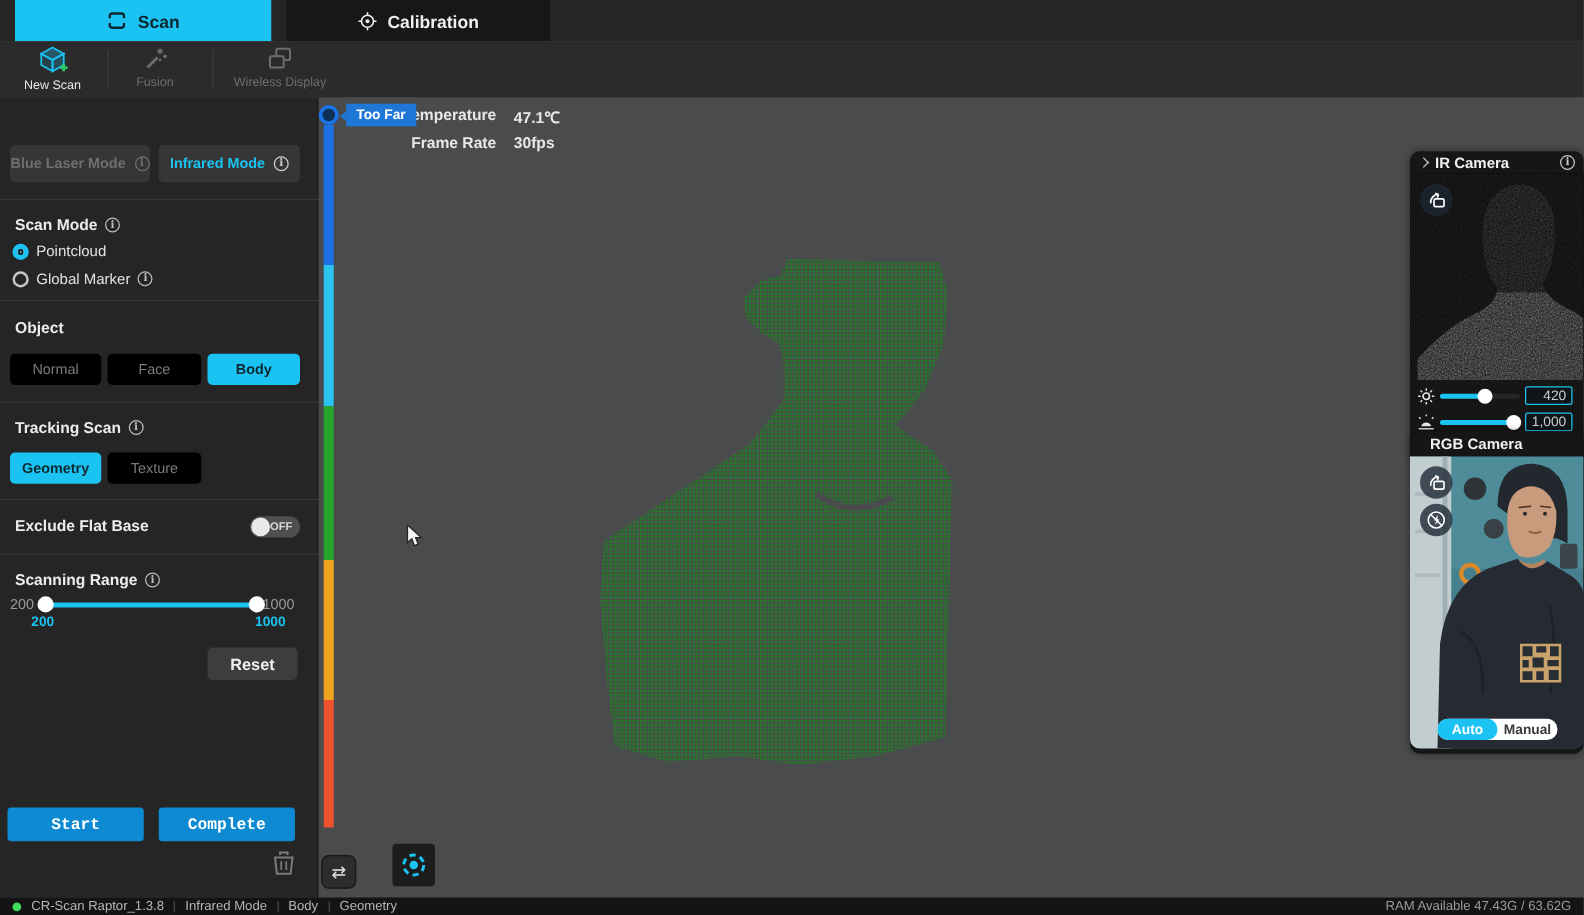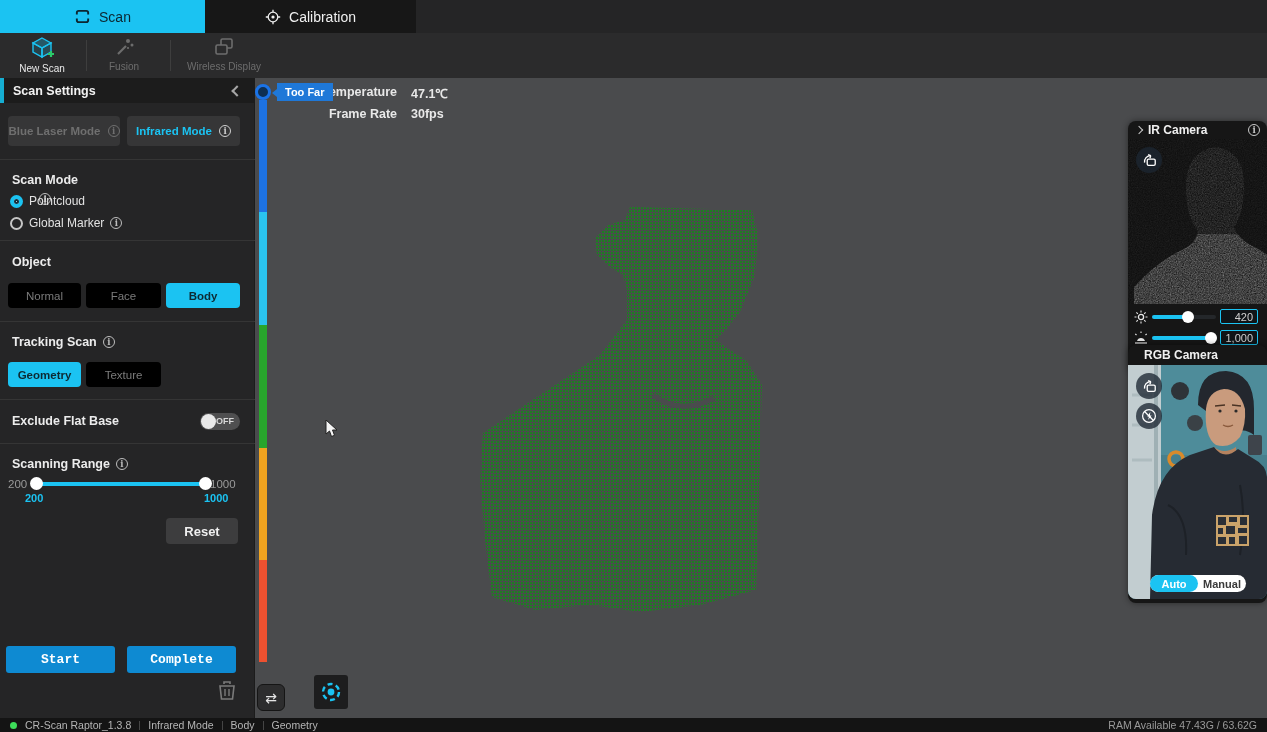--- a/index.html
+++ b/index.html
@@ -7,21 +7,21 @@
   body {
     font-family:"Liberation Sans", sans-serif;
     background:#4a4b4d; position:relative; overflow:hidden;
     -webkit-font-smoothing:antialiased;
   }
   .abs { position:absolute; }
 
   
   #tabbar { top:0; left:0; width:1267px; height:33px; background:#252526; display:flex; }
   .tab { height:33px; display:flex; align-items:center; justify-content:center; gap:8px;
-         font-size:14px; font-weight:normal; cursor:default; }
+         font-size:14px; font-weight:bold; cursor:default;margin-left:12px; }
   #tab-scan { width:205px; background:#1bc3f2; color:#0c2630; }
   #tab-process { width:216px; color:#757575; }
   #tab-calibration { width:211px; background:#171717; color:#f0f0f0; }
 
   
   #toolbar { top:33px; left:0; width:1267px; height:45px; background:#2b2b2c; }
   .tool { position:absolute; top:2px; display:flex; flex-direction:column; align-items:center; gap:2px; }
   .tool .tlabel { font-size:10px; }
   #tool-newscan { left:6px; width:72px; color:#eaeaea; }
   #tool-fusion { left:94px; width:60px; color:#6d6d6d; }
@@ -173,38 +173,33 @@
     <svg width="24" height="24" viewBox="0 0 24 24">
       <rect x="9" y="4" width="11" height="9" rx="1.5" fill="none" stroke="#6d6d6d" stroke-width="1.6"></rect>
       <rect x="4" y="10" width="11" height="9" rx="1.5" fill="#2b2b2c" stroke="#6d6d6d" stroke-width="1.6"></rect>
     </svg>
     <span class="tlabel">Wireless Display</span>
   </div>
 </div>
 
 <div id="sidebar" class="abs">
 
-  <div id="sb-header" class="abs">
-    <div id="sb-accent"></div>
-    <span id="sb-title">Scan Settings</span>
-    <span class="chev-left"></span>
-  </div>
 
   <div class="abs mode-btn dim" style="left:8px; top:38px; width:112px;">
     <span>Blue Laser Mode</span>
     <span class="info"></span>
   </div>
   <div class="abs mode-btn ir" style="left:127px; top:38px; width:113px;">
     <span>Infrared Mode</span>
     <span class="info"></span>
   </div>
 
   <div class="abs divider" style="top:81px"></div>
 
-  <div class="abs sec-label" style="left:12px; top:95px;flex-direction:column;">
+  <div class="abs sec-label" style="left:12px; top:95px;">
     <span>Scan Mode</span>
     <span class="info" style="color:#bdbdbd"></span>
   </div>
   <div class="abs radio-row" style="left:10px; top:116px;">
     <span class="radio sel"></span>
     <span>Pointcloud</span>
   </div>
   <div class="abs radio-row" style="left:10px; top:138px;">
     <span class="radio unsel"></span>
     <span>Global Marker</span>

